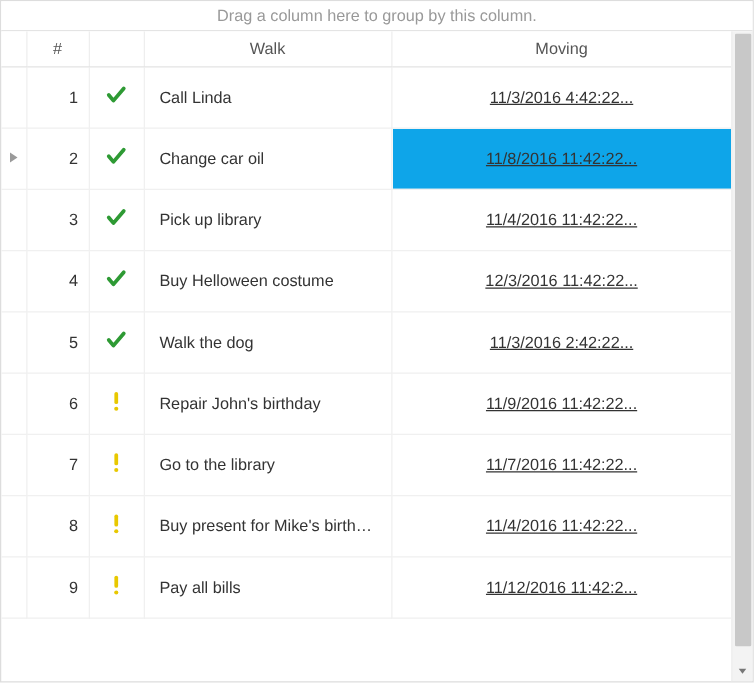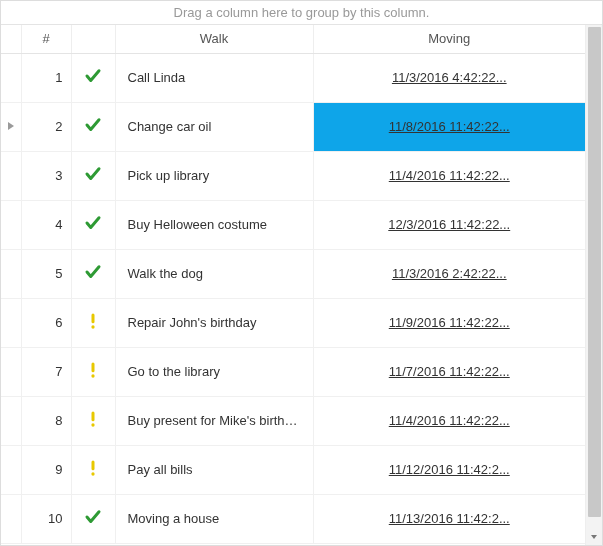--- a/index.html
+++ b/index.html
@@ -225,29 +225,20 @@
             <tr>
               <td class="indicator"></td>
               <td class="num">9</td>
               <td class="iconcell"><svg class="exclaim-svg" viewBox="0 0 10 24">
                   <rect x="3" y="2" width="4" height="13" rx="2" fill="#e8c800"></rect>
                   <circle cx="5" cy="20" r="2.2" fill="#e8c800"></circle>
                 </svg></td>
               <td class="task">Pay all bills</td>
               <td class="date">11/12/2016 11:42:2...</td>
             </tr>
-            <tr>
-              <td class="indicator"></td>
-              <td class="num">10</td>
-              <td class="iconcell"><svg class="check-svg" viewBox="0 0 24 24">
-                  <path d="M4 12 L9 18 L20 5" fill="none" stroke="#2e9a34" stroke-width="4" stroke-linecap="round" stroke-linejoin="round"></path>
-                </svg></td>
-              <td class="task">Moving a house</td>
-              <td class="date">11/13/2016 11:42:2...</td>
-            </tr>
           </tbody>
       </table>
     </div>
     <div class="scrollbar">
       <div class="thumb"></div>
       <div class="downbtn">
         <svg width="8" height="8" viewBox="0 0 8 8">
             <path d="M1 2 L4 6 L7 2 Z" fill="#777"></path>
           </svg>
       </div>

